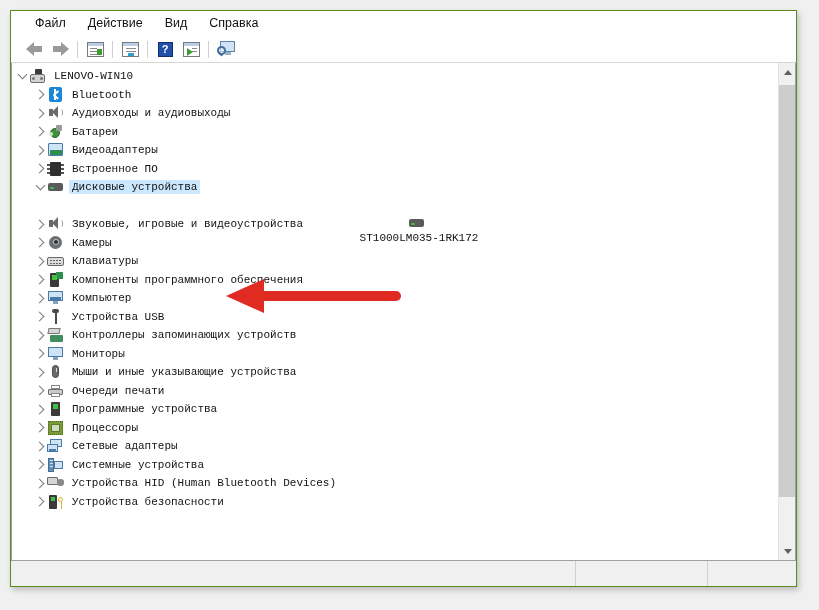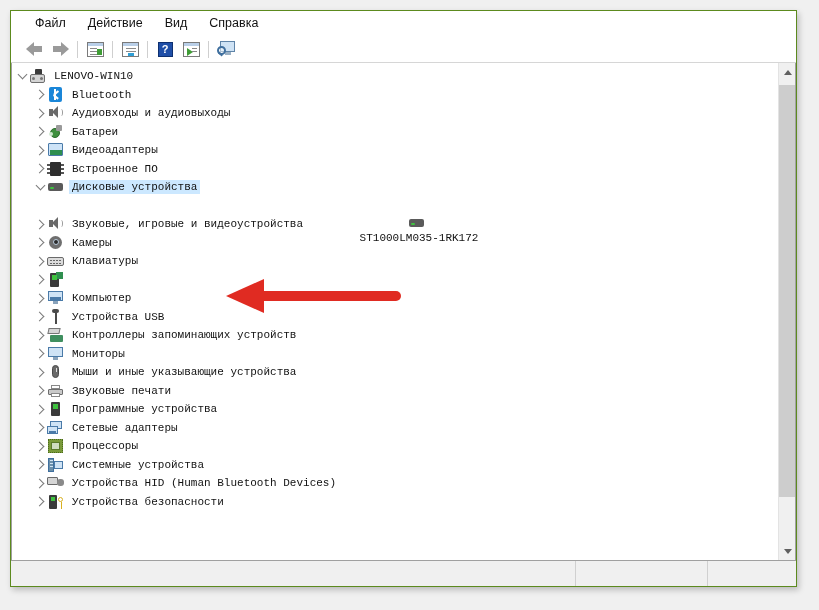--- a/index.html
+++ b/index.html
@@ -437,20 +437,21 @@
         </div>
         <div class="row lvl1">
           <span class="exp">
             <i class="chev right"></i>
           </span>
           <span class="ic">
             <span class="i-sw">
               <i class="plus"></i>
             </span>
           </span>
+          <span class="lbl">Компоненты программного обеспечения</span>
         </div>
         <div class="row lvl1">
           <span class="exp">
             <i class="chev right"></i>
           </span>
           <span class="ic">
             <span class="i-comp">
               <i class="m"></i>
               <i class="s"></i>
             </span>
@@ -506,51 +507,51 @@
           <span class="exp">
             <i class="chev right"></i>
           </span>
           <span class="ic">
             <span class="i-print">
               <i class="p"></i>
               <i class="b"></i>
               <i class="o"></i>
             </span>
           </span>
-          <span class="lbl">Звуковые печати</span>
+          <span class="lbl">Очереди печати</span>
         </div>
         <div class="row lvl1">
           <span class="exp">
             <i class="chev right"></i>
           </span>
           <span class="ic">
             <span class="i-sdev"></span>
           </span>
           <span class="lbl">Программные устройства</span>
+        </div>
+        <div class="row lvl1">
+          <span class="exp">
+            <i class="chev right"></i>
+          </span>
+          <span class="ic">
+            <span class="i-cpu"></span>
+          </span>
+          <span class="lbl">Процессоры</span>
         </div>
         <div class="row lvl1">
           <span class="exp">
             <i class="chev right"></i>
           </span>
           <span class="ic">
             <span class="i-net">
               <i class="m1"></i>
               <i class="m2"></i>
             </span>
           </span>
           <span class="lbl">Сетевые адаптеры</span>
-        </div>
-        <div class="row lvl1">
-          <span class="exp">
-            <i class="chev right"></i>
-          </span>
-          <span class="ic">
-            <span class="i-cpu"></span>
-          </span>
-          <span class="lbl">Процессоры</span>
         </div>
         <div class="row lvl1">
           <span class="exp">
             <i class="chev right"></i>
           </span>
           <span class="ic">
             <span class="i-sys">
               <i class="t"></i>
               <i class="m"></i>
             </span>

